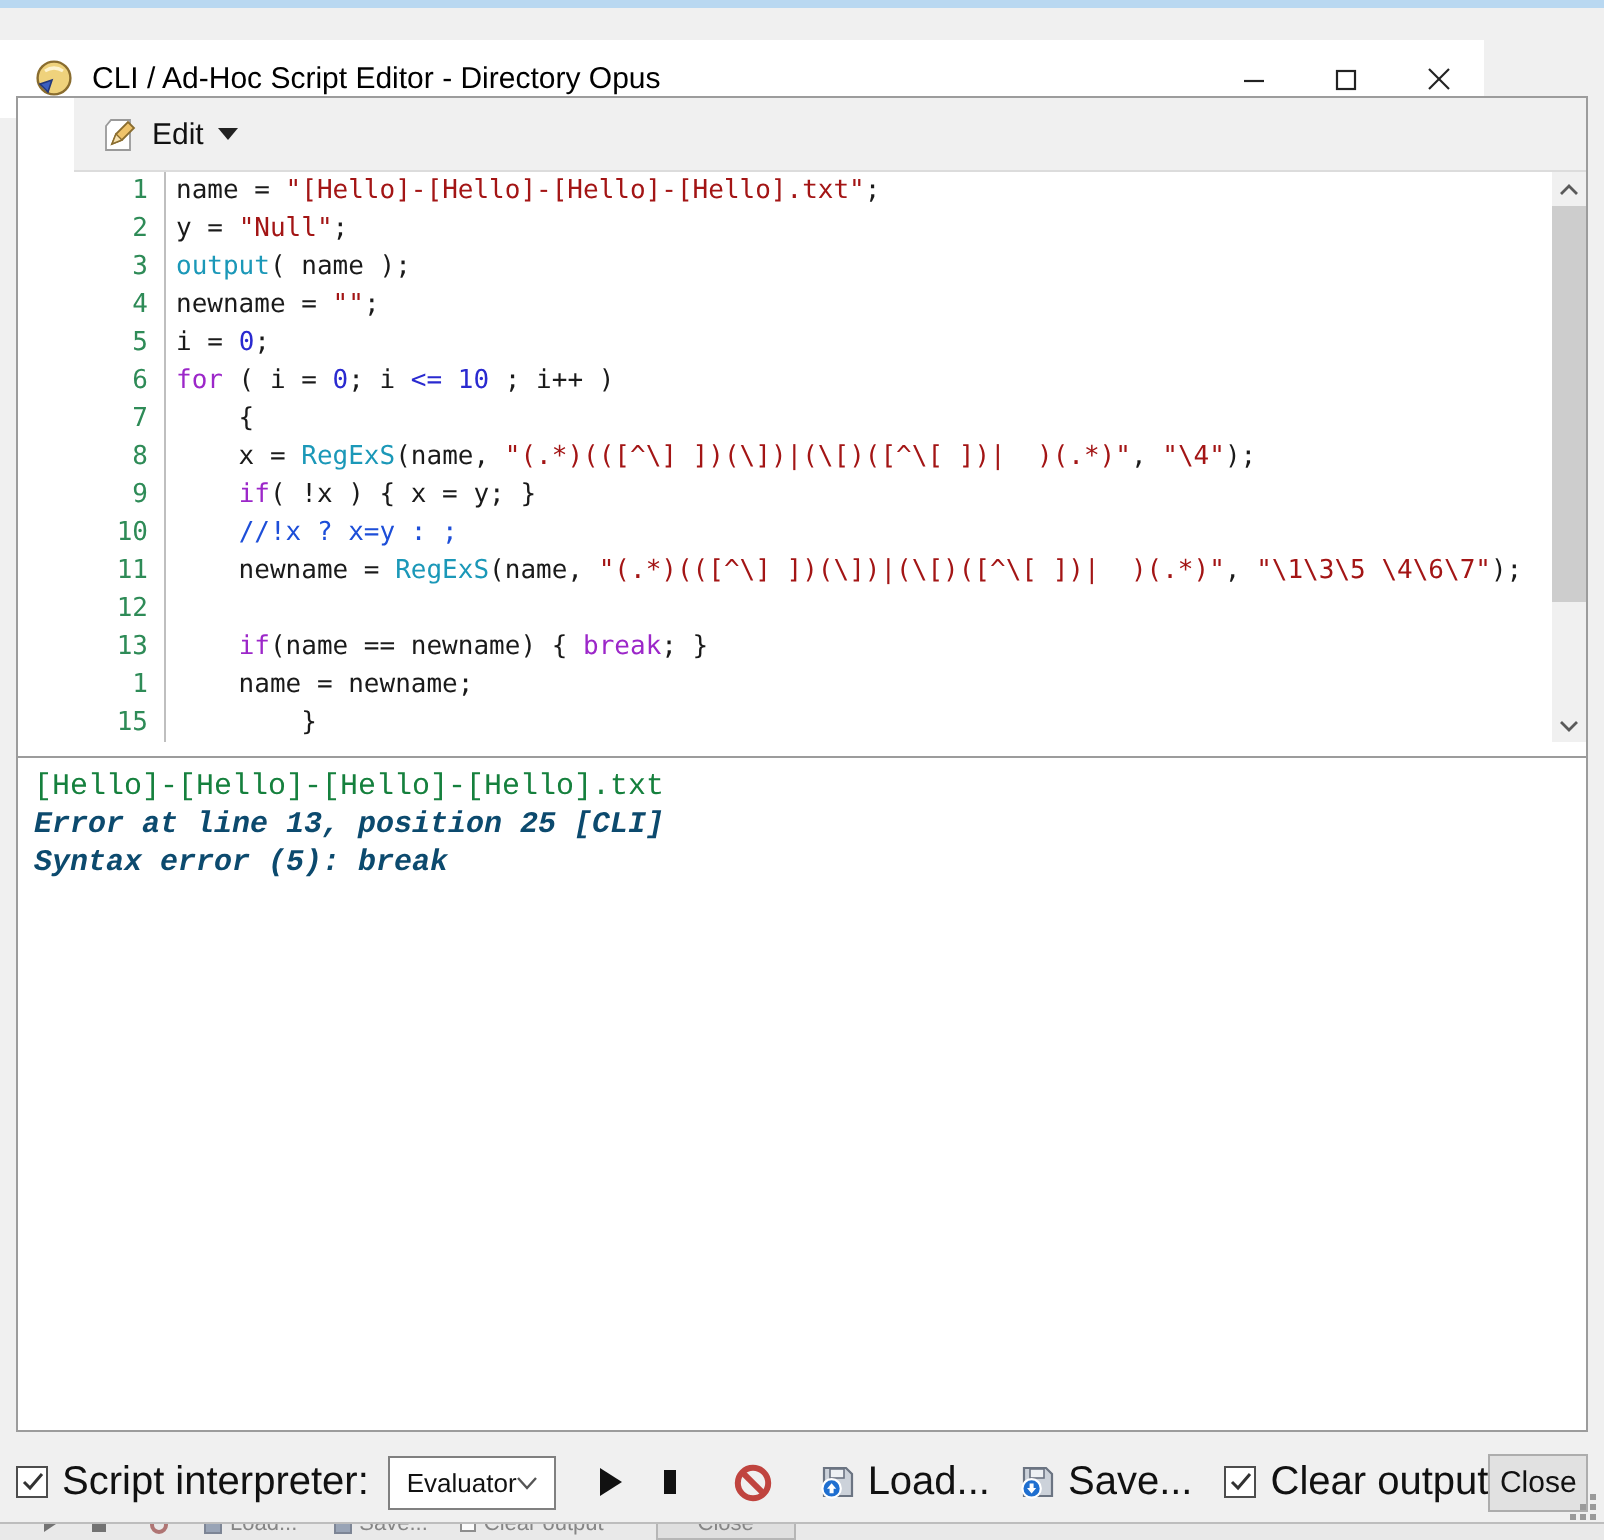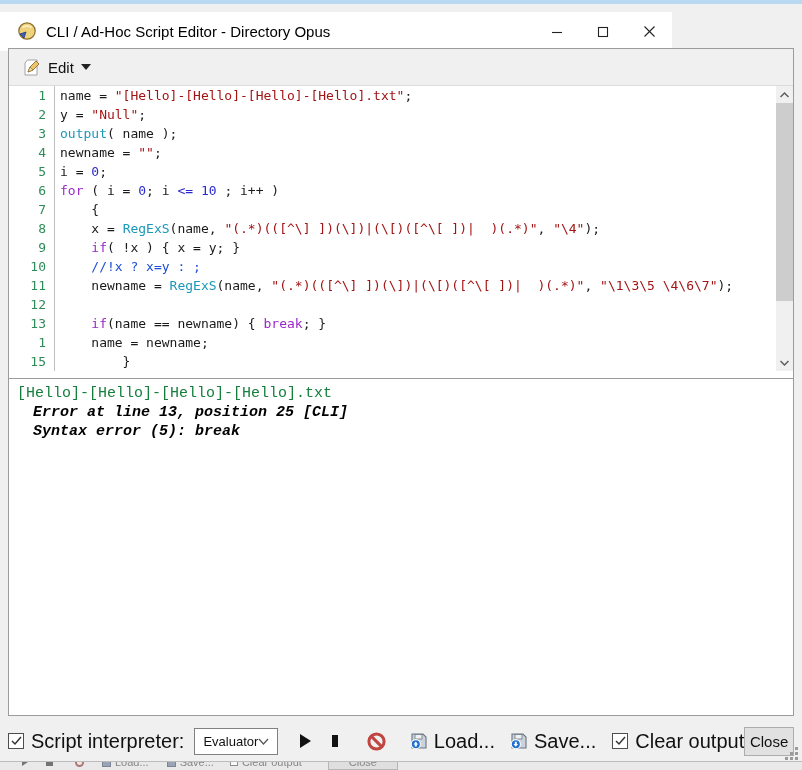--- a/index.html
+++ b/index.html
@@ -7,31 +7,31 @@
   body {
     position:relative;
     background:#f0f0f0;
     font-family:"Liberation Sans", sans-serif;
     overflow:hidden;
     color:#111;
   }
   
   .top-strip { position:absolute; top:0; left:0; width:802px; height:4px; background:#b9d8f1; }
   .titlebar {
-    position:absolute; top:12px; left:0; width:672px; height:39px;
+    position:absolute; top:20px; left:0; width:742px; height:39px;
     background:#ffffff; display:flex; align-items:center;
   }
   .app-icon { width:22px; height:22px; margin-left:16px; flex:none; }
   .title-text { margin-left:8px; font-size:15px; color:#000; white-space:nowrap; }
   .win-controls { position:absolute; right:0; top:0; height:100%; display:flex; }
   .win-btn { width:46px; height:100%; display:flex; align-items:center; justify-content:center; }
   
   .editor-panel {
     position:absolute; left:8px; top:48px; width:786px; height:370px;
-    background:#ffffff; border:1px solid #9c9c9c;
+    background:#ffffff; border:1px solid #9c9c9c;padding-left:28px;
   }
   .edit-row {
     height:37px; background:#f0f0f0; border-bottom:1px solid #dcdcdc;
     display:flex; align-items:center; padding-left:9px;
   }
   .edit-btn { display:flex; align-items:center; gap:7px; padding:3px 6px; }
   .edit-label { font-size:15px; color:#111; }
   .caret-down { width:0; height:0; border-left:5px solid transparent; border-right:5px solid transparent; border-top:6px solid #222; }
   .code-area { position:relative; height:285px; background:#fff; overflow:hidden; }
   .code-scroll { position:absolute; left:0; top:0; right:17px; bottom:0; }
@@ -49,21 +49,21 @@
   .vs-btn { position:absolute; left:0; width:17px; height:17px; display:flex; align-items:center; justify-content:center; }
   .vs-up { top:0; } .vs-down { bottom:0; }
   .vs-thumb { position:absolute; left:0; top:17px; width:17px; height:198px; background:#cdcdcd; }
   
   .output-panel {
     position:absolute; left:8px; top:378px; width:786px; height:338px;
     background:#ffffff; border:1px solid #9c9c9c;
     padding:5px 8px; overflow:hidden;
   }
   .out-line { font:15px "Liberation Mono", monospace; line-height:19px; white-space:pre; color:#15803d; }
-  .out-line.error { color:#000000; font-weight:bold; font-style:italic;margin-left:16px; }
+  .out-line.error { color:#0c4a6e; font-weight:bold; font-style:italic; }
   
   .toolbar {
     position:absolute; left:8px; top:726px; width:786px; height:30px;
     display:flex; align-items:center;
   }
   .cbox { width:16px; height:16px; background:#fff; border:1px solid #4d4d4d; flex:none;
           display:flex; align-items:center; justify-content:center; }
   .tb-label { font-size:20px; margin-left:7px; white-space:nowrap; }
   .select {
     margin-left:10px; width:163px; height:27px; background:#fff; border:1px solid #808080;

